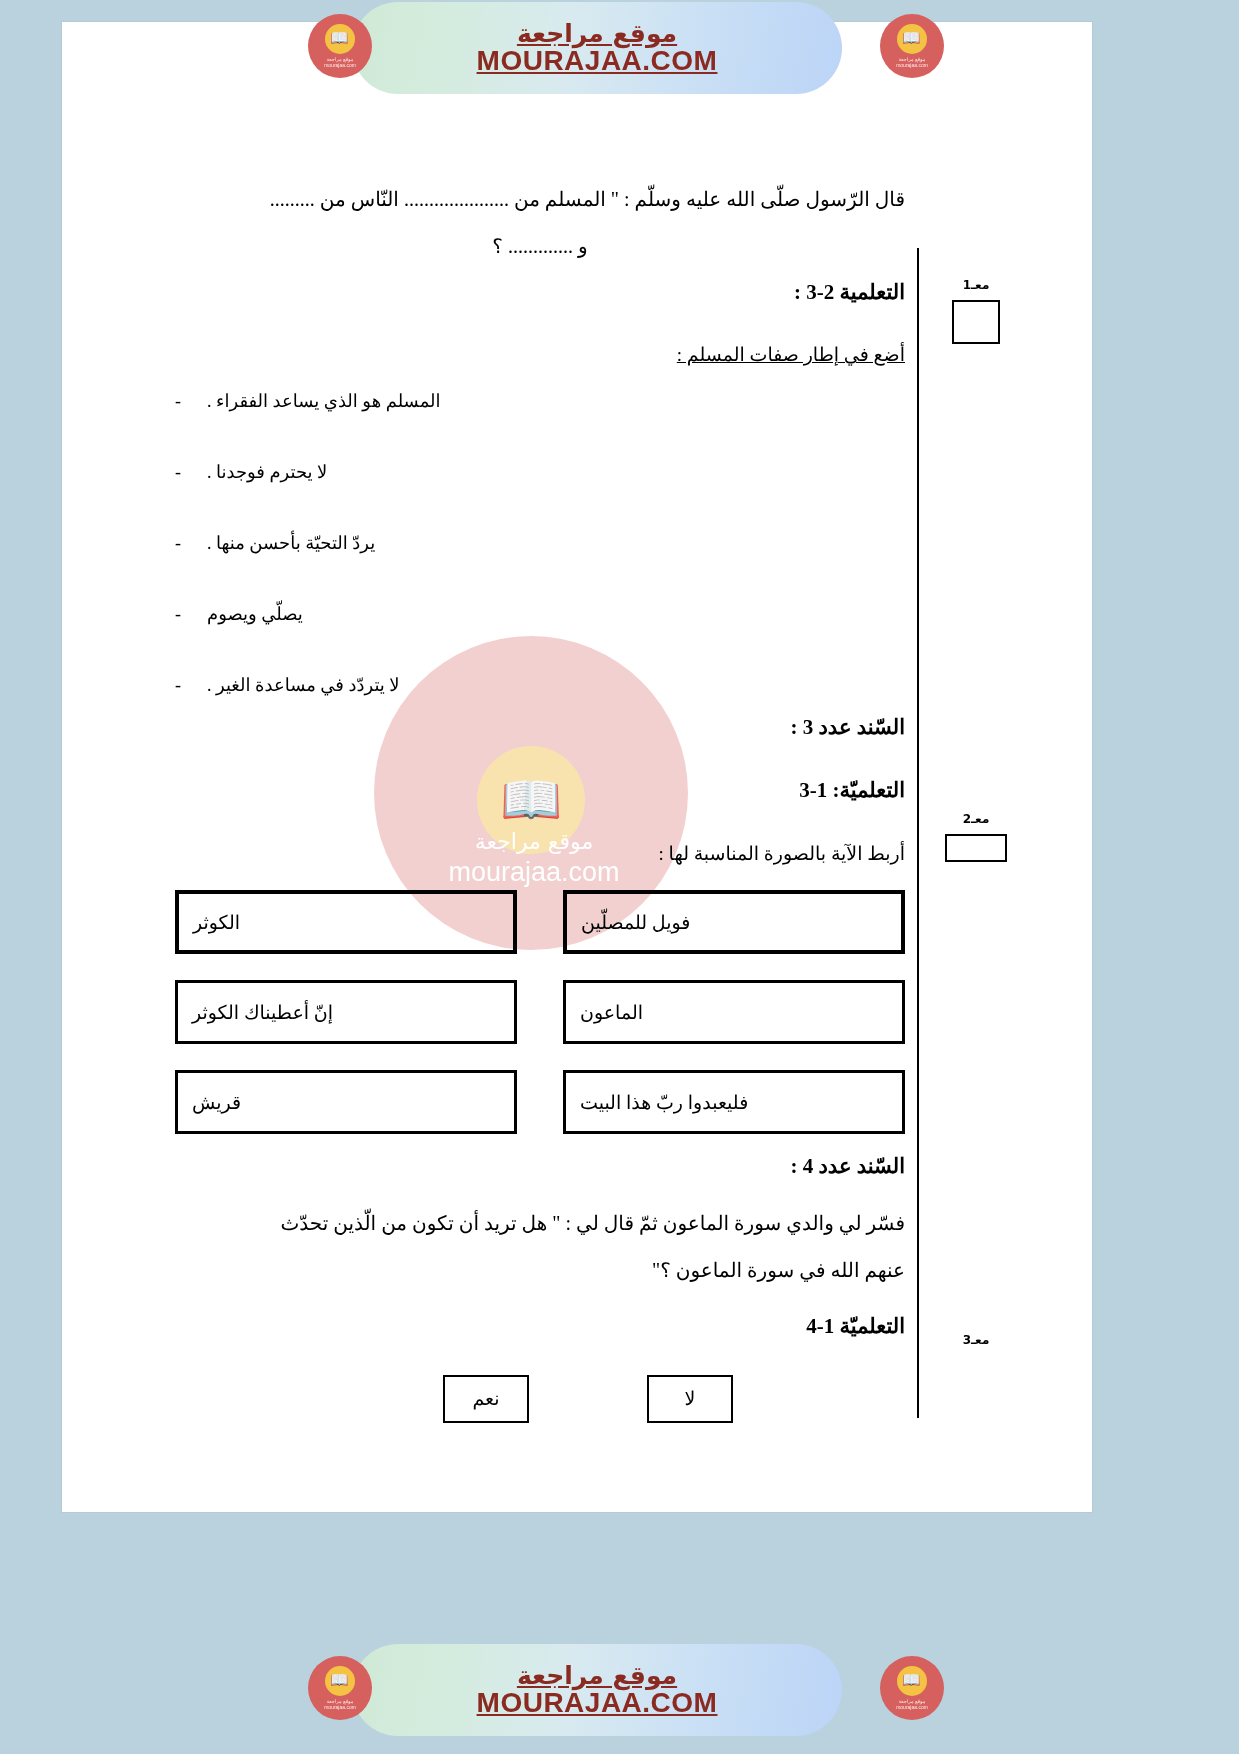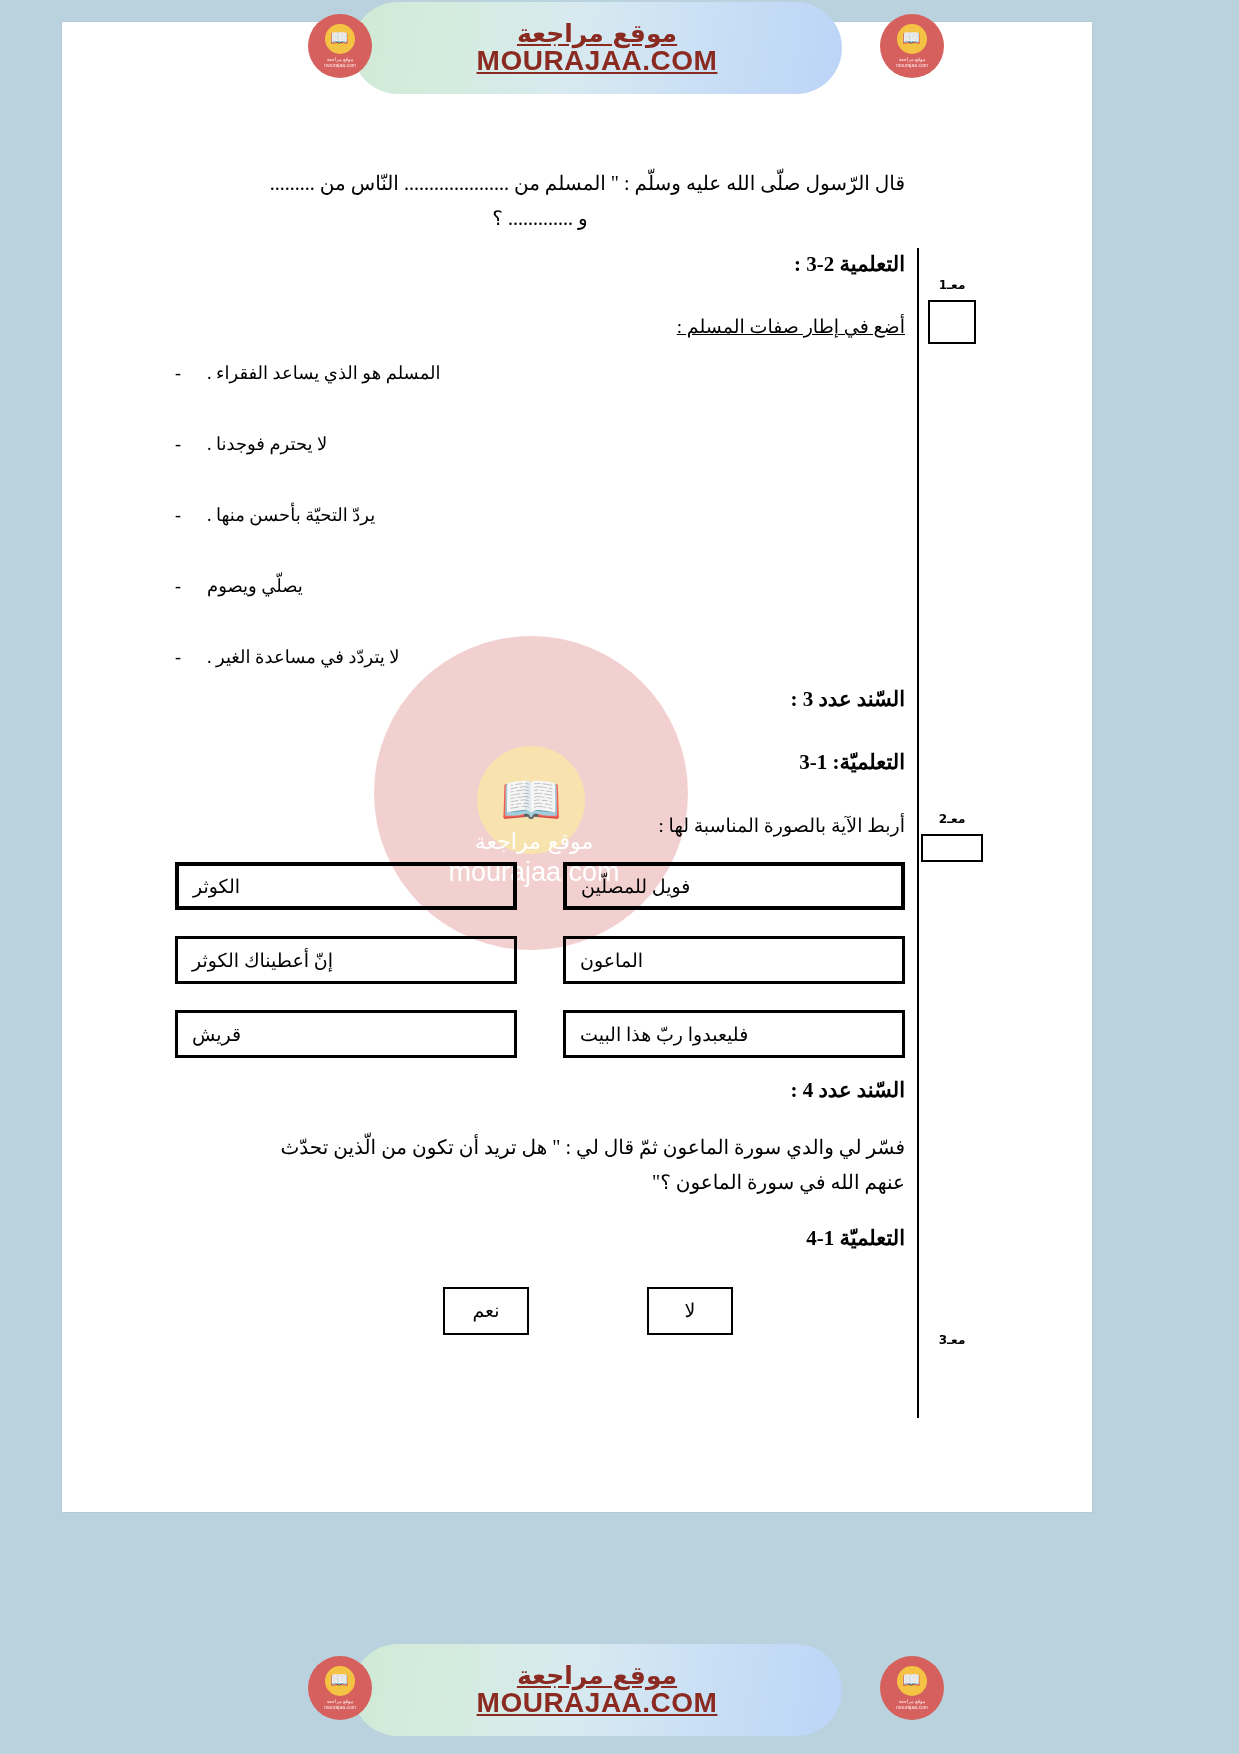--- a/index.html
+++ b/index.html
@@ -164,21 +164,21 @@
   .vrule {
     position: absolute;
     left: 917px;
     top: 248px;
     width: 2px;
     height: 1170px;
     background: #000;
   }
 
   
-  .margin-col { position: absolute; left: 904px; width: 96px; }
+  .margin-col { position: absolute; left: 928px; width: 96px; }
   .margin-label {
     font-family: "DejaVu Sans", sans-serif;
     font-size: 12px;
     font-weight: bold;
     color: #000;
     text-align: center;
     letter-spacing: .5px;
     direction: rtl;
   }
   .margin-box {
@@ -194,21 +194,21 @@
     top: 168px;
     width: 730px;
     direction: rtl;
     text-align: right;
     color: #000;
   }
 
   .para {
     font-size: 20px;
     line-height: 1.55;
-    margin: 0 0 4px 0;
+    margin: 16px 0 4px 0;
     text-align: justify;
     text-align-last: right;
   }
   .para.center-last { text-align-last: center; }
 
   .heading {
     font-size: 21px;
     font-weight: bold;
     margin: 16px 0 12px 0;
     line-height: 1.4;
@@ -249,21 +249,21 @@
     gap: 26px;
   }
   .match-row {
     display: flex;
     flex-direction: row;
     justify-content: flex-start;
     gap: 46px;
   }
   .match-box {
     width: 358px;
-    height: 48px;
+    height: 64px;
     border: 4px solid #000;
     background: transparent;
     display: flex;
     align-items: center;
     justify-content: flex-end;
     padding: 0 14px;
     box-sizing: border-box;
     font-size: 19px;
     line-height: 1;
   }

